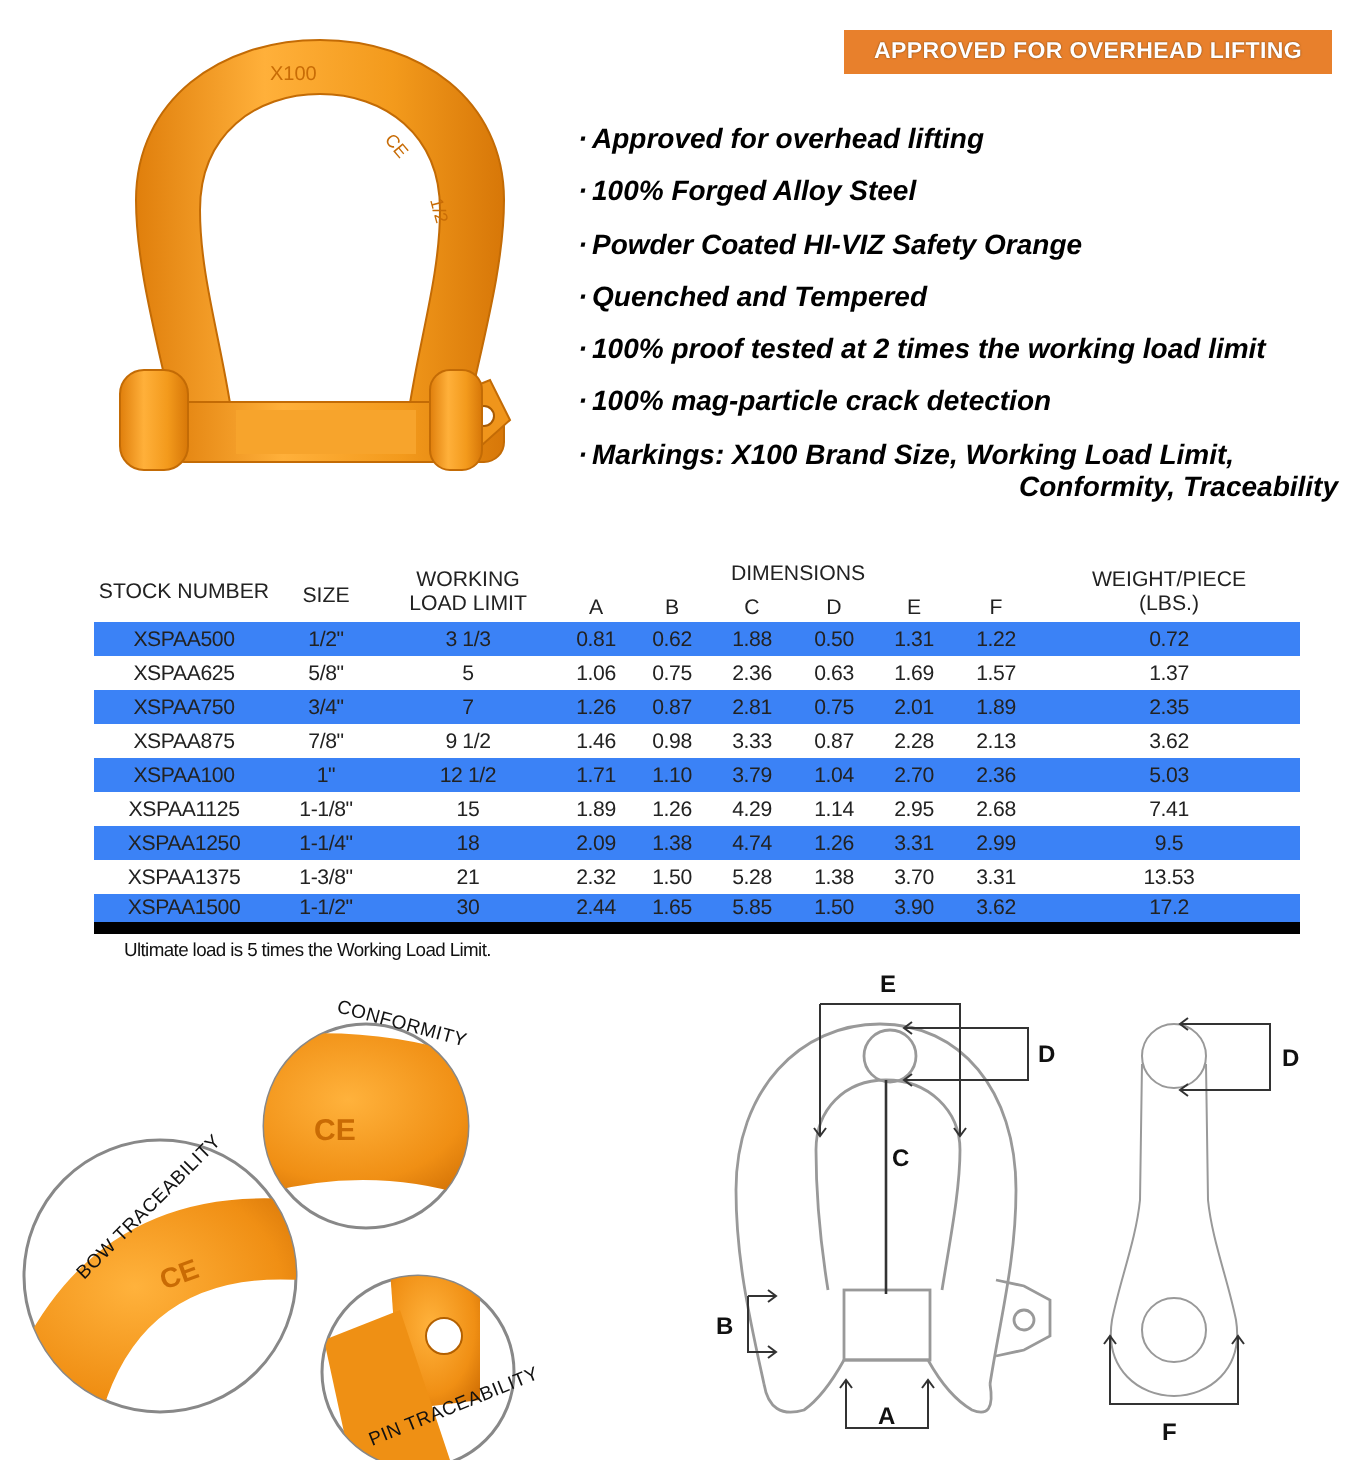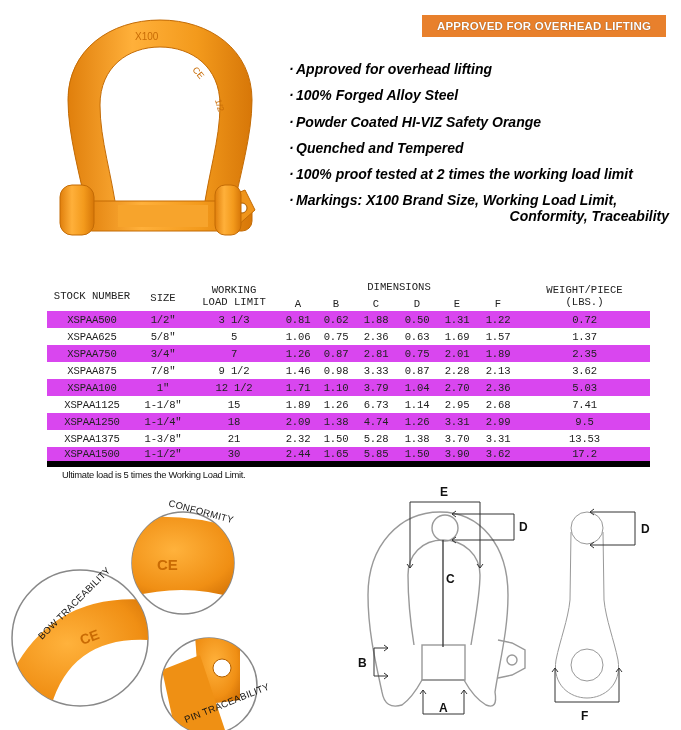--- a/index.html
+++ b/index.html
@@ -15,25 +15,25 @@
 
   .hero { position: absolute; left: 40px; top: 5px; width: 240px; height: 240px; }
 
   .features { position: absolute; left: 289px; top: 60px; width: 380px; list-style: none; }
   .features li { font-size: 14px; font-weight: bold; color: #000000; height: 26.3px; line-height: 18px; white-space: nowrap; font-style: italic; }
   .features li .dot { display: inline-block; width: 7px; }
   .features li .cont { display: block; padding-left: 76px; margin-top: -2px; text-align: right; }
 
   table.spec {
     position: absolute; left: 47px; top: 280px; width: 603px;
-    border-collapse: collapse; font-size: 10.6px; color: #222; font-family: Liberation Mono, monospace;
+    border-collapse: collapse; font-size: 10.6px; color: #222;
   }
   table.spec th { font-weight: normal; font-size: 10.6px; color: #222; line-height: 12px; padding: 0; }
   table.spec td { text-align: center; height: 17px; padding: 0; letter-spacing: -0.2px; }
-  table.spec tr.shade td { background: #d946ef; }
+  table.spec tr.shade td { background: #3b82f6; }
   table.spec tr.last td { border-bottom: 6px solid #000000; }
   .note { position: absolute; left: 62px; top: 469px; font-size: 9.4px; color: #111; letter-spacing: -0.3px; }
 
   .markings { position: absolute; left: 0; top: 490px; width: 290px; height: 240px; }
   .diagram-front { position: absolute; left: 340px; top: 480px; width: 200px; height: 250px; }
   .diagram-side { position: absolute; left: 530px; top: 490px; width: 150px; height: 240px; }
   .dlabel { font-family: "Liberation Sans", sans-serif; font-weight: bold; font-size: 12px; fill: #111; }
   .clabel { font-family: "Liberation Sans", sans-serif; font-size: 9.5px; fill: #111; letter-spacing: 0.3px; }
 </style>
 </head>
@@ -61,20 +61,21 @@
   <text x="152" y="65" font-size="9" fill="#c86c06" font-family="Liberation Sans, sans-serif" transform="rotate(50 152 65)">CE</text>
   <text x="175" y="95" font-size="9" fill="#c86c06" font-family="Liberation Sans, sans-serif" transform="rotate(75 175 95)">1/2</text>
 </svg>
 
 <ul class="features">
   <li><span class="dot">·</span><span>Approved for overhead lifting</span></li>
   <li><span class="dot">·</span><span>100% Forged Alloy Steel</span></li>
   <li><span class="dot">·</span><span>Powder Coated HI-VIZ Safety Orange</span></li>
   <li><span class="dot">·</span><span>Quenched and Tempered</span></li>
   <li><span class="dot">·</span><span>100%  proof tested at 2 times the working load limit</span></li>
+  <li><span class="dot">·</span><span>100%  mag-particle crack detection</span></li>
   <li><span class="dot">·</span><span>Markings: X100 Brand Size, Working Load Limit,</span><span class="cont">Conformity, Traceability</span></li>
 </ul>
 
 <table class="spec">
   <colgroup>
     <col style="width:90px">
       <col style="width:52px">
       <col style="width:90px">
     <col style="width:38px">
       <col style="width:38px">
@@ -166,21 +167,21 @@
         <td>2.70</td>
         <td>2.36</td>
         <td>5.03</td>
       </tr>
       <tr>
         <td>XSPAA1125</td>
         <td>1-1/8"</td>
         <td>15</td>
         <td>1.89</td>
         <td>1.26</td>
-        <td>6.73</td>
+        <td>4.29</td>
         <td>1.14</td>
         <td>2.95</td>
         <td>2.68</td>
         <td>7.41</td>
       </tr>
       <tr class="shade">
         <td>XSPAA1250</td>
         <td>1-1/4"</td>
         <td>18</td>
         <td>2.09</td>

